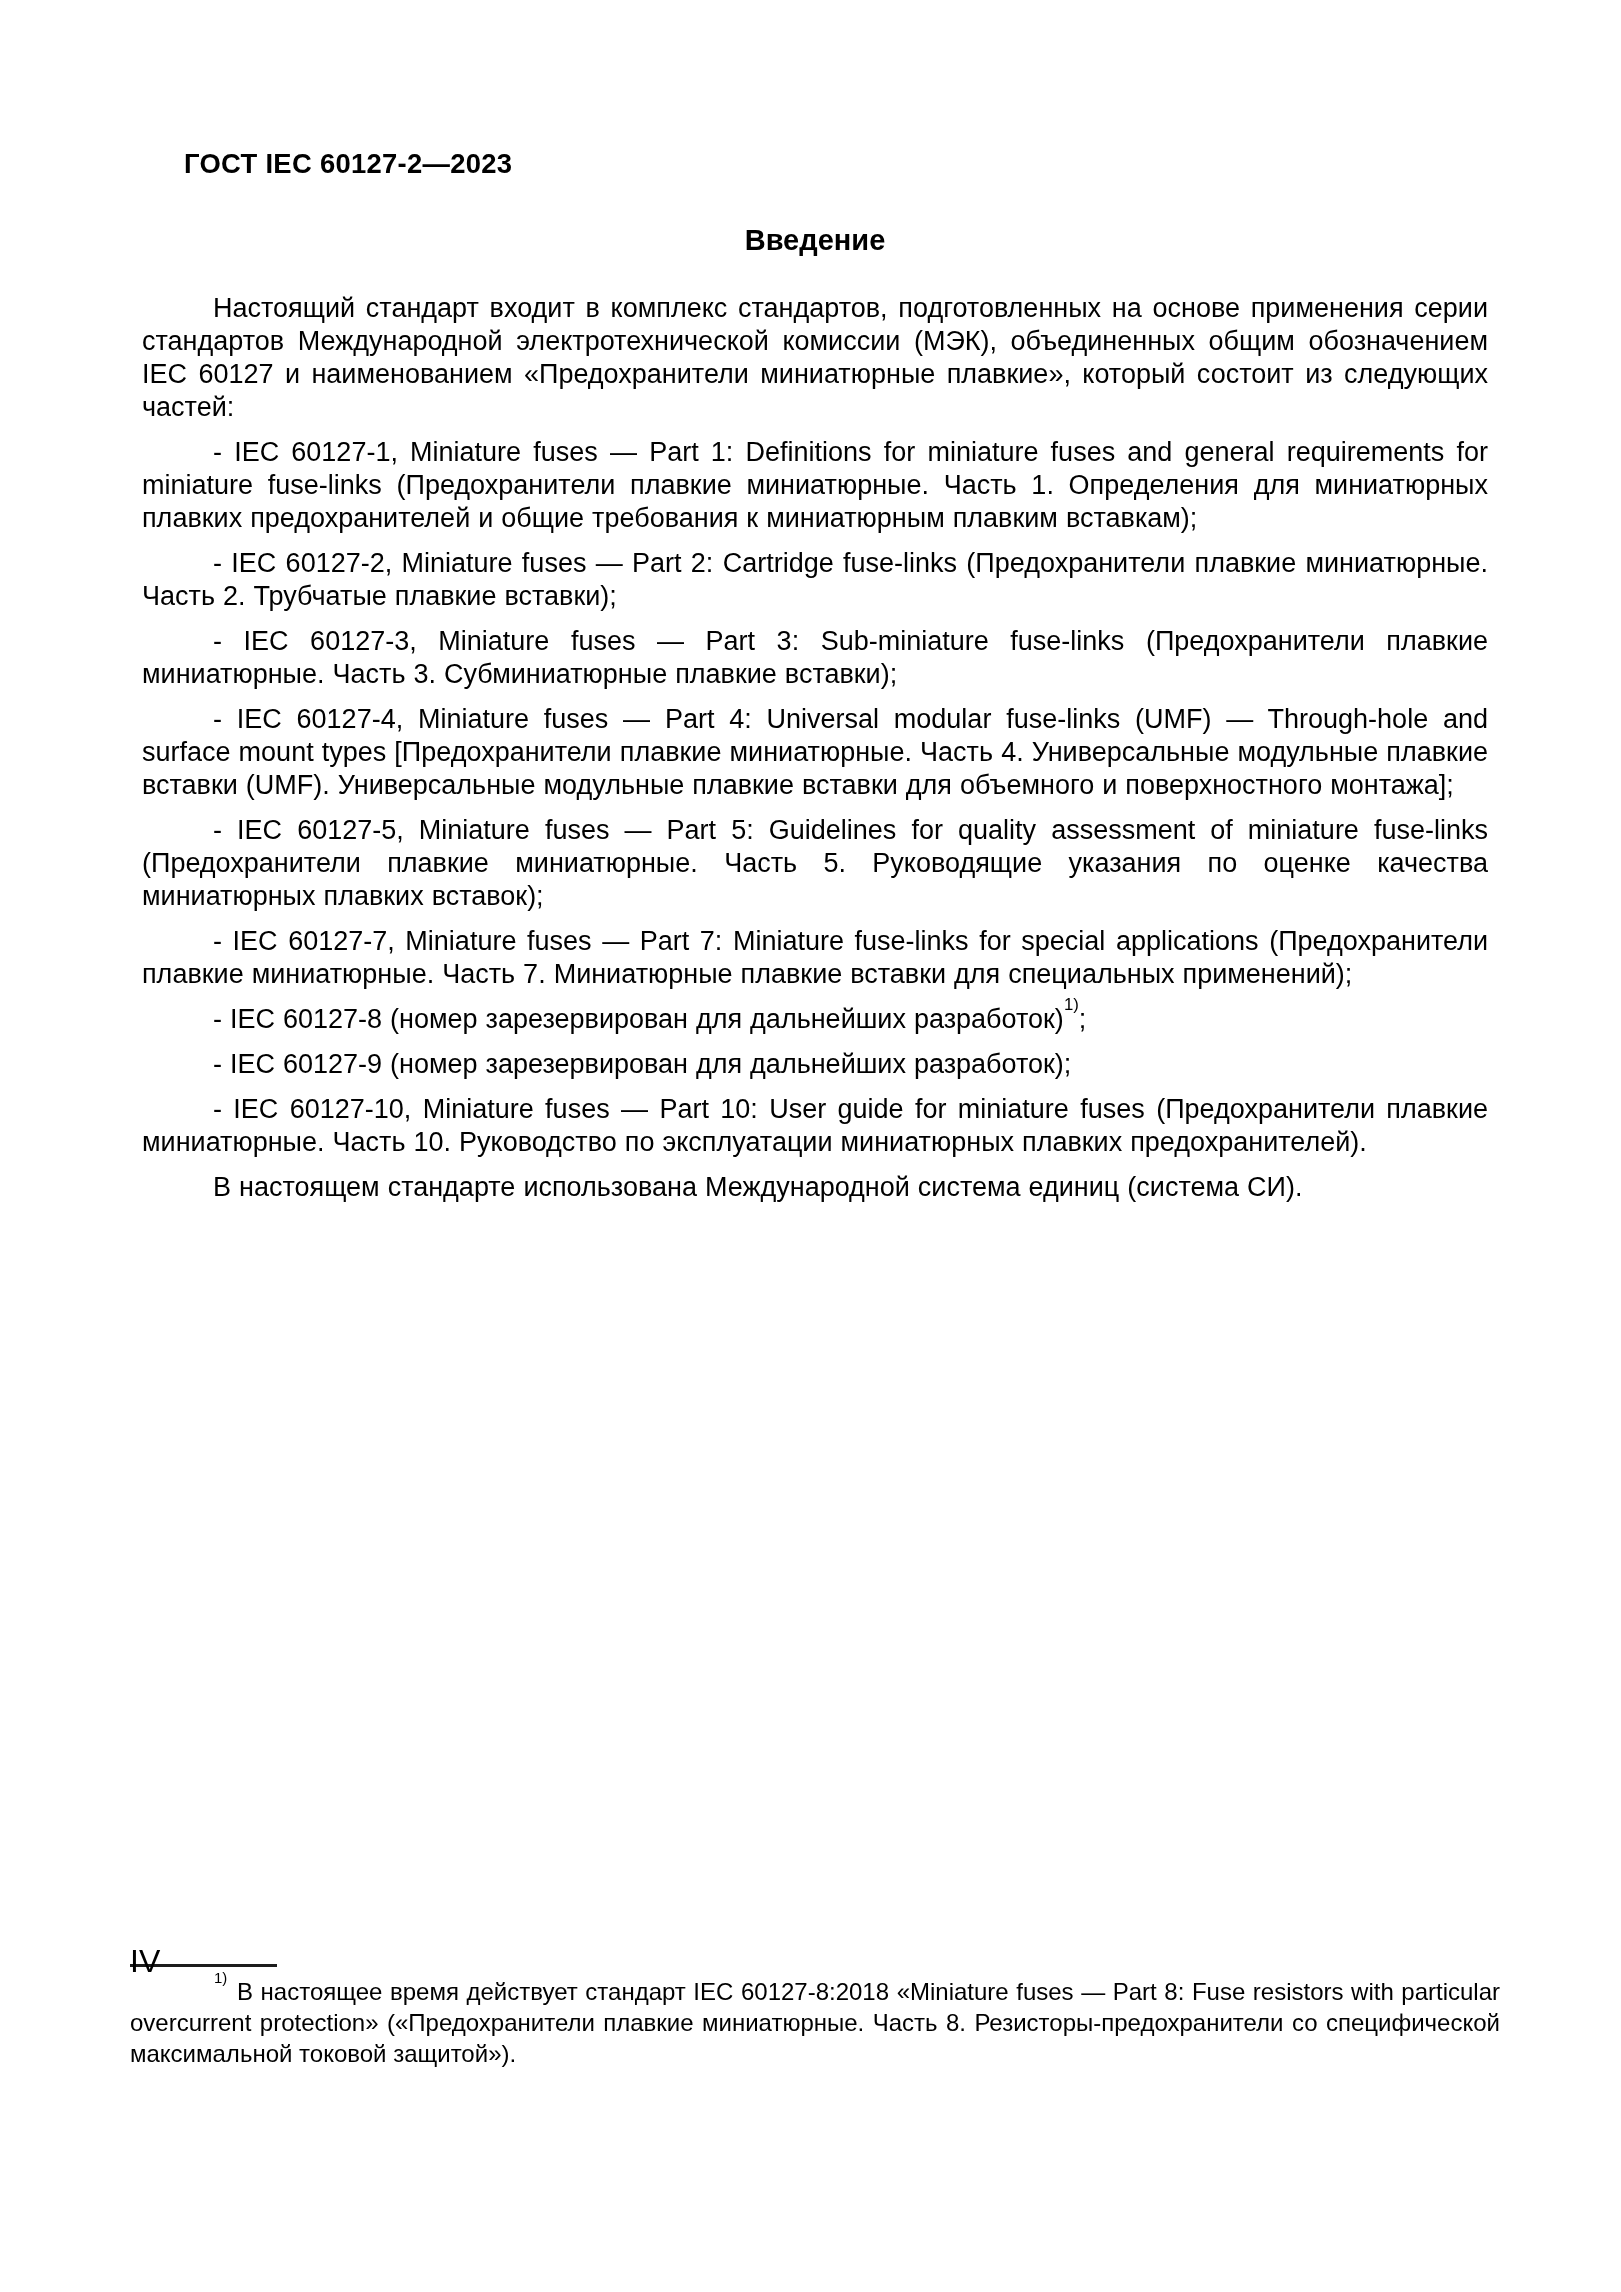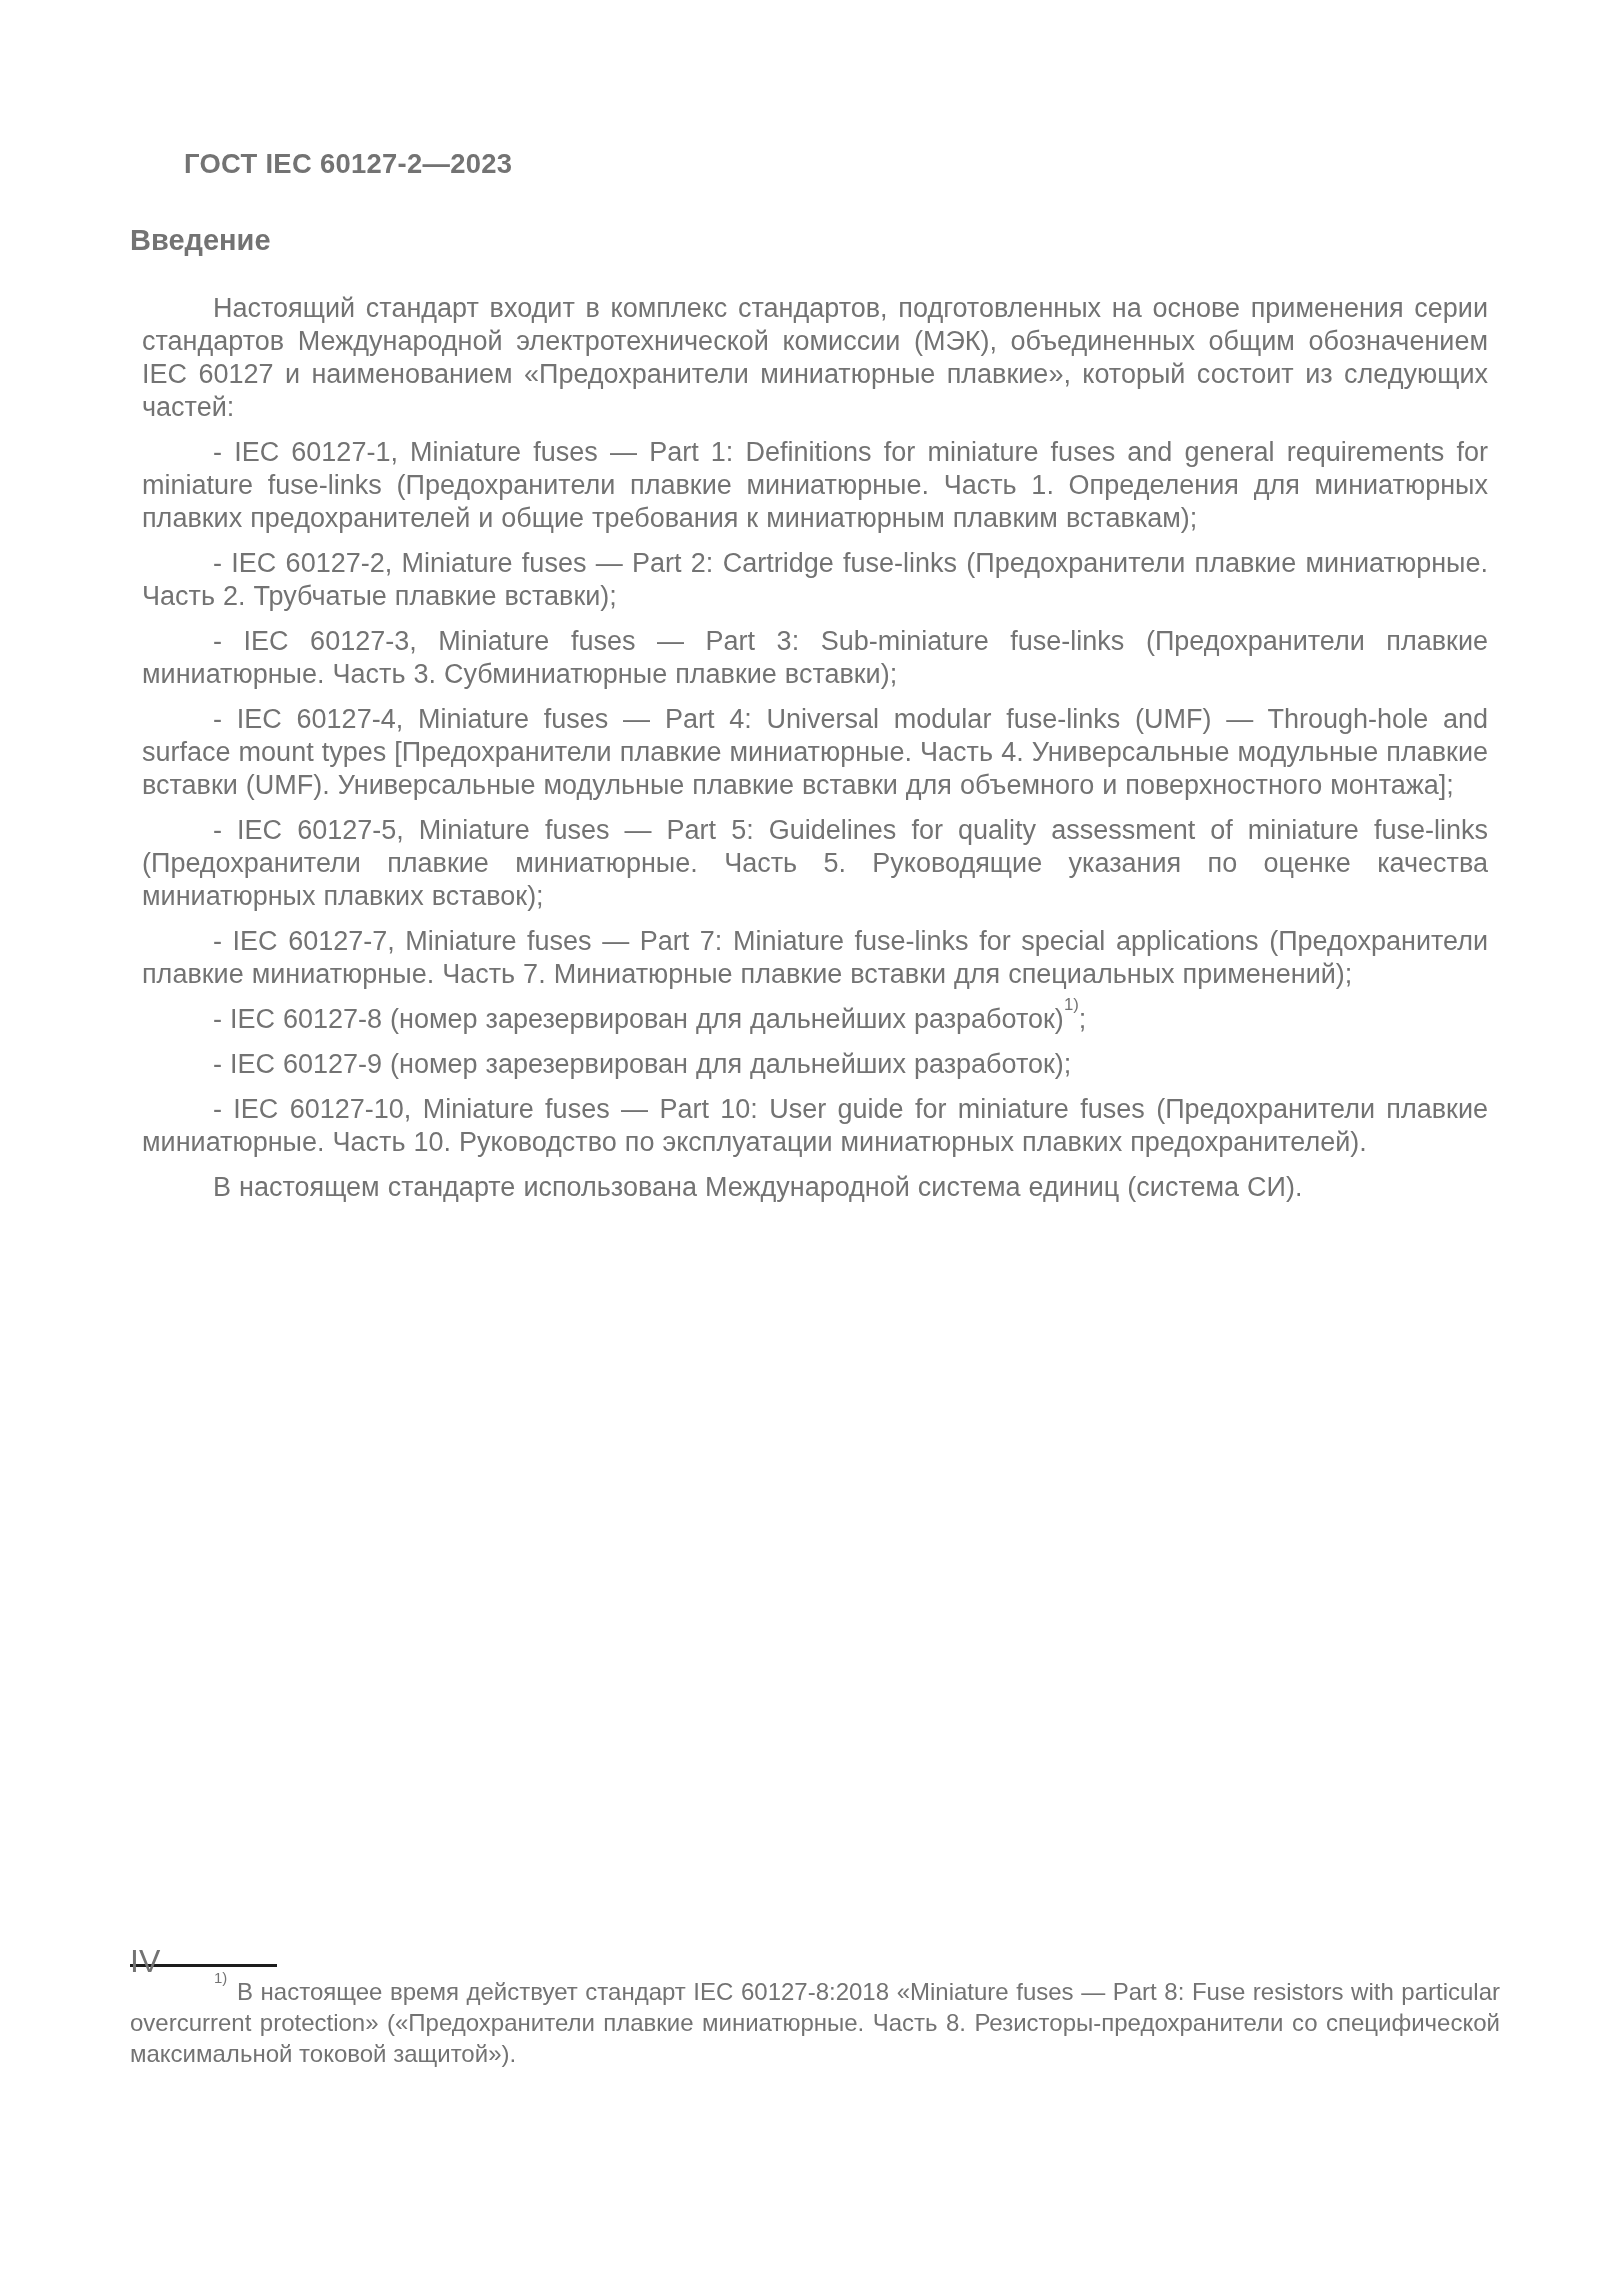--- a/index.html
+++ b/index.html
@@ -2,39 +2,40 @@
 <html lang="ru"><head>
 <meta charset="utf-8">
 <style>
   html, body { margin: 0; padding: 0; background: #e8e8e8; }
   .page {
     position: relative;
     width: 1621px;
     height: 2293px;
     background: #ffffff;
     font-family: "Liberation Sans", "DejaVu Sans", sans-serif;
-    color: #737373;
+    color: #000000;
     overflow: hidden;
   }
   .running-header {
     position: absolute;
     left: 184px;
     top: 148px;
     font-size: 27.4px;
     font-weight: bold;
     line-height: 31px;
     letter-spacing: 0.3px;
     white-space: nowrap;
   }
   .intro-title {
     position: absolute;
     left: 130px;
     right: 121px;
     top: 223px;
     margin: 0;
+    text-align: center;
     font-size: 29px;
     font-weight: bold;
     line-height: 35px;
   }
   .doc-body {
     position: absolute;
     left: 130px;
     right: 121px;
     top: 280px;
   }

